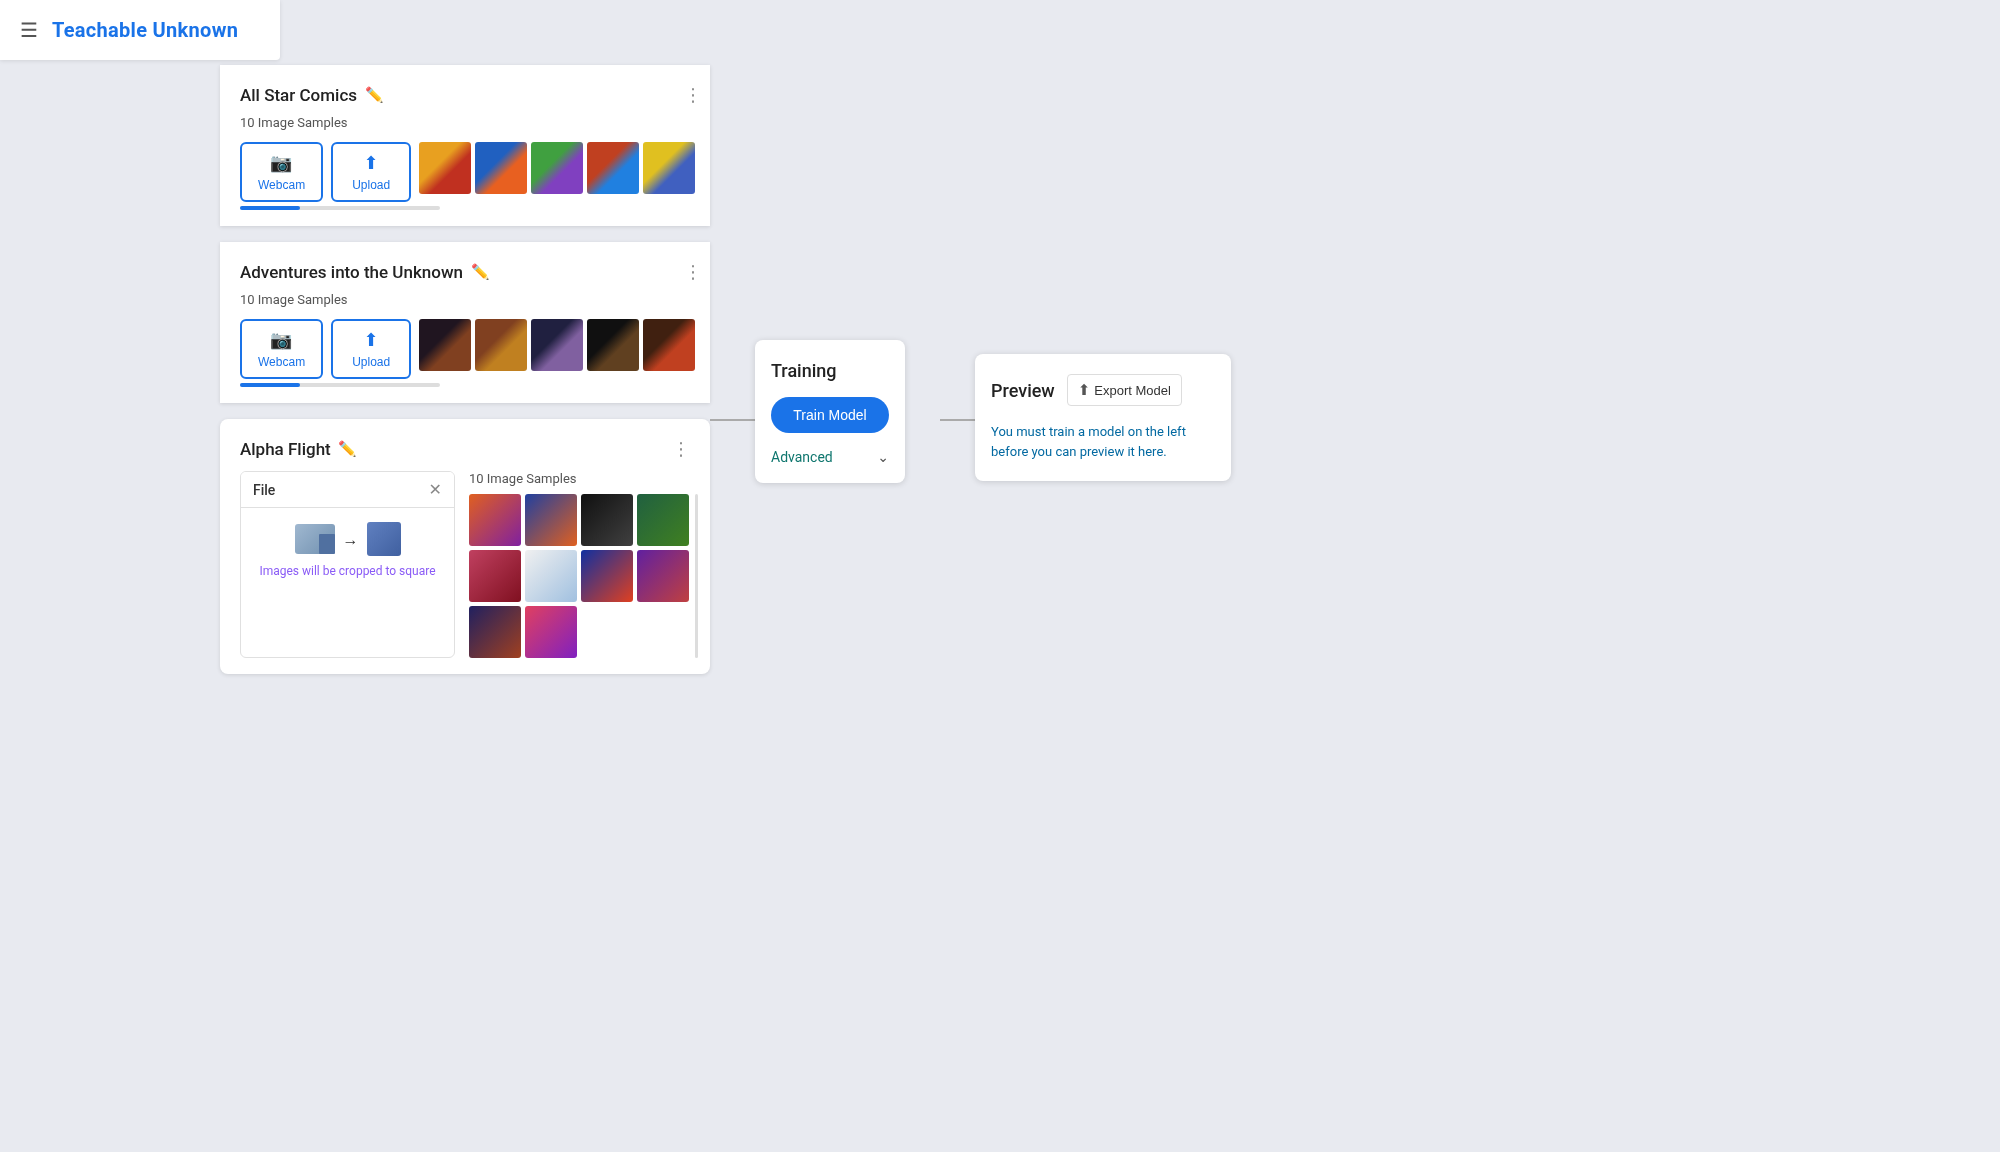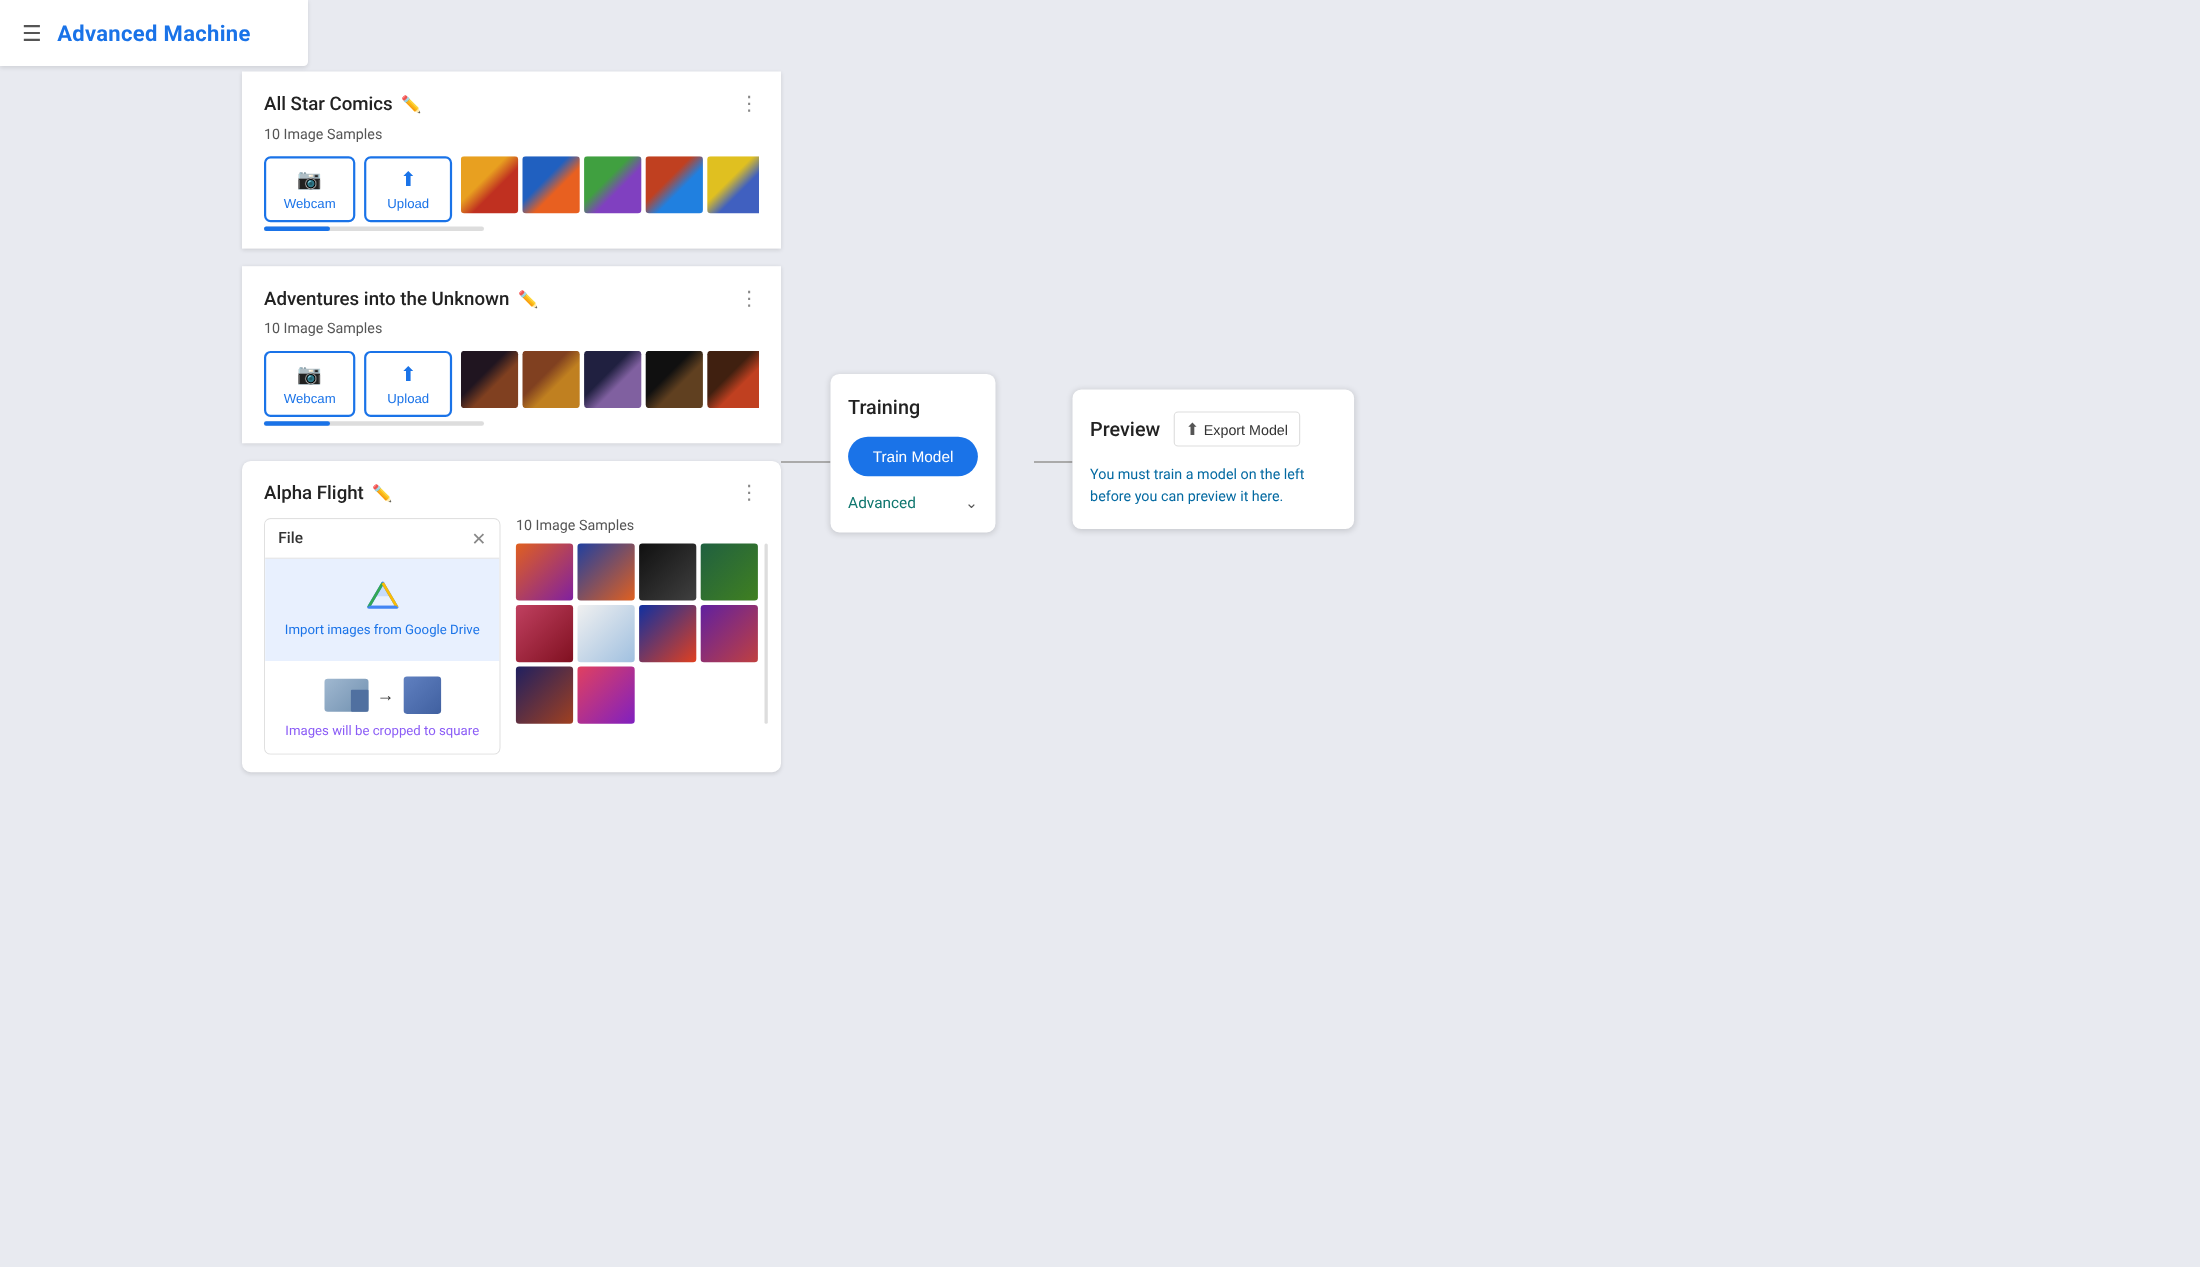--- a/index.html
+++ b/index.html
@@ -47,21 +47,21 @@
       width: 490px;
       display: flex;
       flex-direction: column;
       gap: 16px;
     }
 
     
     .class-card {
       background: white;
       border-radius: 0;
-      padding: 20px 20px 16px 20px;
+      padding: 20px 8px 16px 20px;
       box-shadow: 0 1px 4px rgba(0,0,0,0.12);
     }
 
     .class-card-header {
       display: flex;
       align-items: center;
       justify-content: space-between;
       margin-bottom: 10px;
     }
 
@@ -455,21 +455,21 @@
       width: 100%;
       height: 100%;
       pointer-events: none;
     }
   </style>
 </head>
 <body>
 
 <div class="header">
   <span class="menu-icon">☰</span>
-  <span class="header-title">Advanced Machine</span>
+  <span class="header-title">Teachable Unknown</span>
 </div>
 
 <svg class="connector-svg">
 
   <path d="M 710 420 Q 730 420 755 420" stroke="#aaa" stroke-width="2" fill="none"></path>
 
   <path d="M 940 420 Q 960 420 975 420" stroke="#aaa" stroke-width="2" fill="none"></path>
 </svg>
 
 <div class="classes-container">
@@ -549,34 +549,20 @@
 
     <div class="alpha-body">
 
       <div class="file-panel">
         <div class="file-panel-header">
           <span class="file-tab-label">File</span>
           <span class="close-btn">✕</span>
         </div>
 
 
-        <div class="gdrive-area">
-          <span>
-            <svg width="30" height="26" viewBox="0 0 30 26" fill="none">
-
-              <polygon points="15,2 28,24 2,24" fill="none" stroke="#4285F4" stroke-width="2.5" stroke-linejoin="round"></polygon>
-              <polygon points="15,2 22,14 8,14" fill="#4285F4" opacity="0.2"></polygon>
-
-              <line x1="2" y1="24" x2="15" y2="2" stroke="#34A853" stroke-width="2.5"></line>
-              <line x1="15" y1="2" x2="28" y2="24" stroke="#FBBC04" stroke-width="2.5"></line>
-              <line x1="2" y1="24" x2="28" y2="24" stroke="#4285F4" stroke-width="2.5"></line>
-            </svg>
-          </span>
-          <span class="gdrive-text">Import images from Google Drive</span>
-        </div>
 
         <div class="crop-indicator">
           <div class="crop-icons-row">
             <div class="crop-icon-before"></div>
             <span class="arrow-icon">→</span>
             <div class="crop-icon-after"></div>
           </div>
           <span class="crop-text">Images will be cropped to square</span>
         </div>
       </div>

